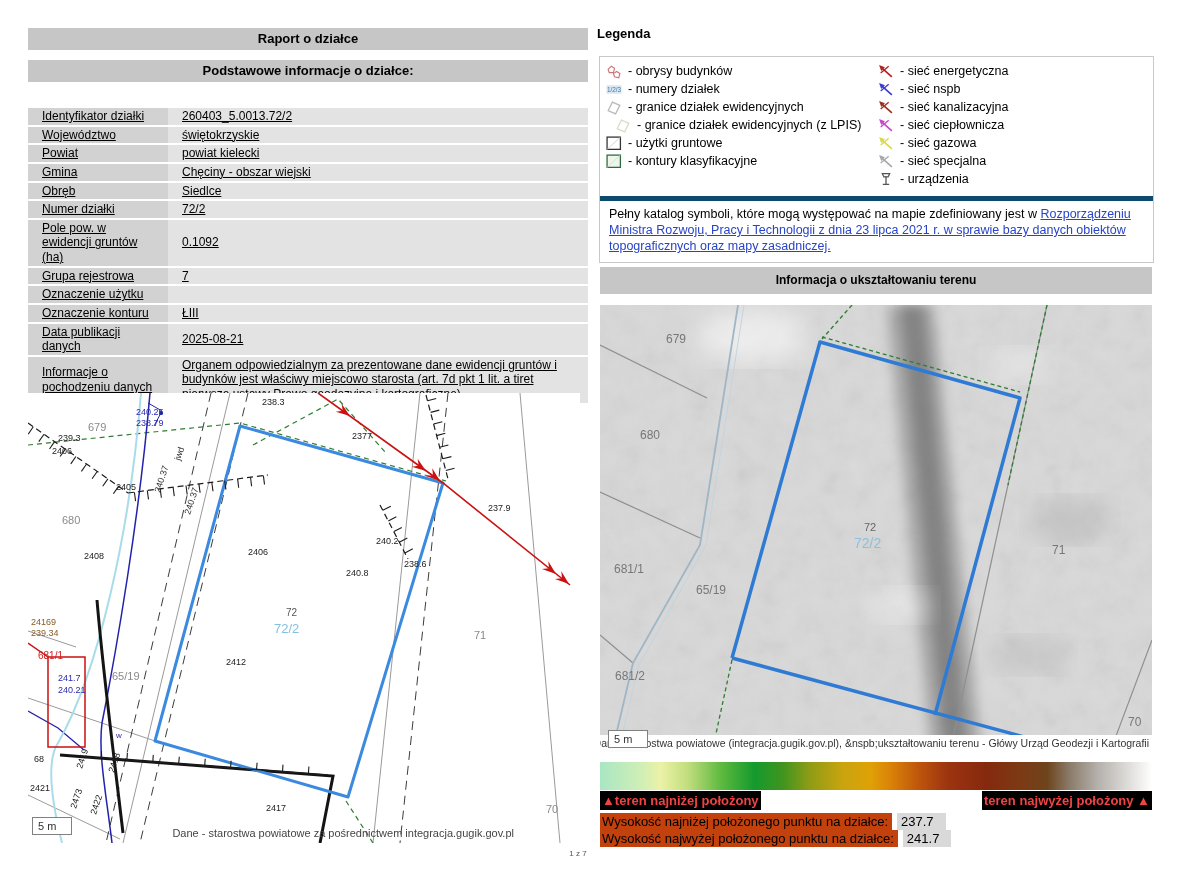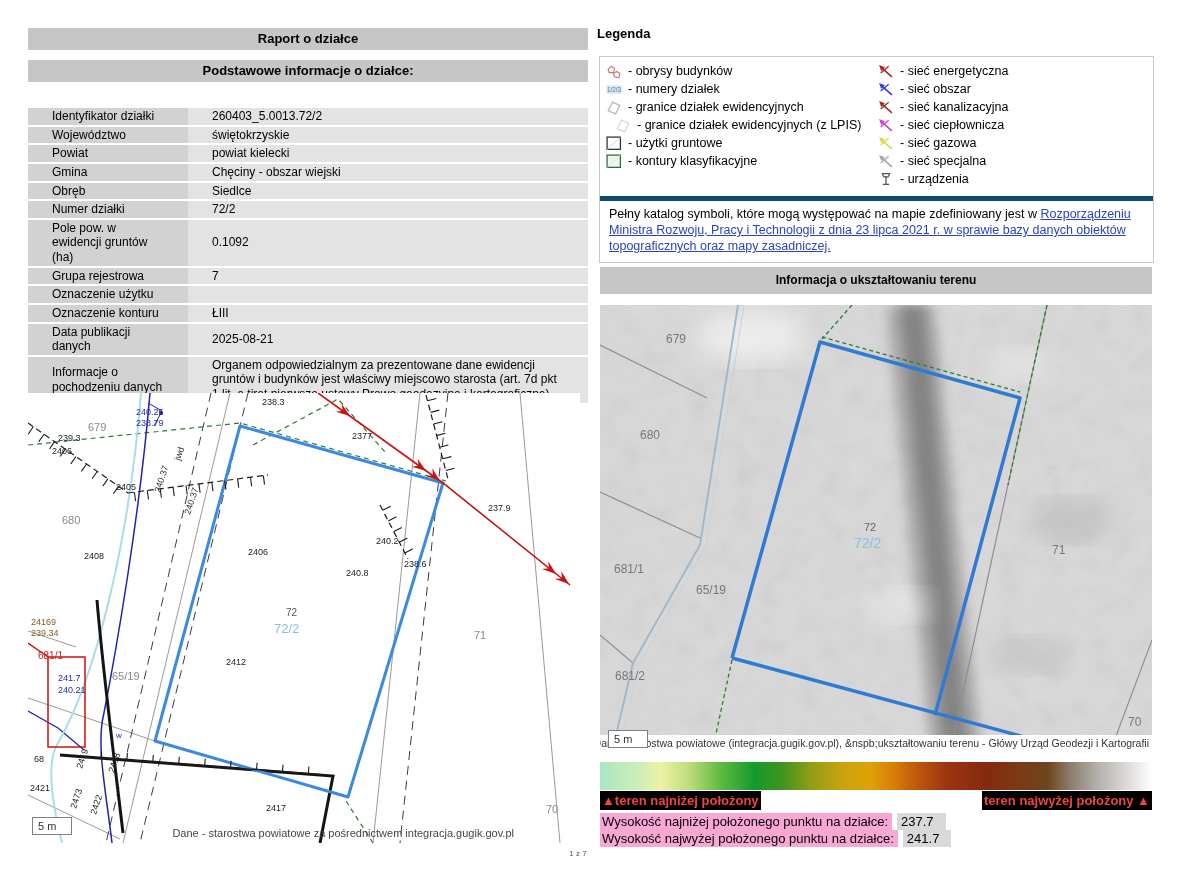--- a/index.html
+++ b/index.html
@@ -4,21 +4,21 @@
 <style>
   html,body{margin:0;padding:0;background:#ffffff;}
   body{font-family:"Liberation Sans", sans-serif;color:#000;}
   .page{position:relative;width:1168px;height:880px;background:#fff;overflow:hidden;}
   .bar{position:absolute;background:#c6c6c6;text-align:center;font-weight:bold;font-size:13px;line-height:22px;height:22px;}
   #report-title-bar{left:28px;top:28px;width:560px;}
   #report-subtitle-bar{left:28px;top:60px;width:560px;}
   #terrain-bar{left:600px;top:267px;width:552px;height:27px;line-height:27px;font-size:12px;}
   
   #info-table{position:absolute;left:28px;top:106px;width:560px;border-collapse:separate;border-spacing:0 2px;font-size:12px;}
-  #info-table td{padding:1px 24px;vertical-align:middle;line-height:1.22;}
+  #info-table td{padding:1px 14px;vertical-align:middle;line-height:1.22;text-decoration:underline;}
   #info-table td.lbl{background:#d2d2d2;width:112px;}
   #info-table td.val{background:#e3e3e3;}
   
   #legend-title{position:absolute;left:597px;top:26px;font-weight:bold;font-size:13px;}
   #legend-box{position:absolute;left:599px;top:56px;width:553px;border:1px solid #c9c9c9;background:#fff;}
   .legend-cols{display:flex;padding:7px 4px 6px 6px;}
   #legend-left{width:272px;}
   #legend-right{width:269px;}
   .lg-row{display:flex;min-height:18px;font-size:12.5px;}
   .lg-row .ic{width:18px;height:15px;flex:0 0 18px;margin-right:4px;display:flex;align-items:center;}
@@ -36,21 +36,21 @@
   #left-map-attr{position:absolute;right:66px;bottom:4px;font-size:11px;color:#444;}
   #right-map-attr{position:absolute;right:0;bottom:0;height:17px;line-height:17px;background:rgba(255,255,255,.93);
                   font-size:10.5px;color:#333;padding:0 3px 0 10px;z-index:2;white-space:nowrap;}
   
   #grad-bar{position:absolute;left:600px;top:762px;width:552px;height:28px;}
   #badge-row{position:absolute;left:600px;top:791px;width:552px;display:flex;justify-content:space-between;}
   .badge{background:#000;color:#ef4444;font-weight:bold;font-size:13px;padding:2px 2px;}
   .elev-row{position:absolute;left:600px;font-size:13px;}
   #elev-min{top:814px;}
   #elev-max{top:831px;}
-  .elev-label{background:#f9a8d4;padding:1px 4px 1px 2px;}
+  .elev-label{background:#c2410c;padding:1px 4px 1px 2px;}
   .elev-value{background:#d9d9d9;padding:1px 12px 1px 4px;margin-left:5px;}
   #page-num{position:absolute;left:0;top:849px;width:1156px;text-align:center;font-size:8px;color:#555;}
   svg{display:block;}
 </style>
 </head>
 <body>
 
 <div class="page">
 
   <div class="bar" id="report-title-bar">Raport o działce</div>
@@ -336,21 +336,21 @@
             <span>- sieć energetyczna</span>
           </div>
           <div class="lg-row">
             <span class="ic">
               <svg width="16" height="15" viewBox="0 0 15 14">
                 <path d="M13,12 L3.5,3.5" stroke="#3b3bd1" stroke-width="1.6" fill="none"></path>
                 <path d="M10,2 L2.5,8.5" stroke="#3b3bd1" stroke-width="1.2" fill="none"></path>
                 <polygon points="1,1 6.5,3 3,6.5" fill="#3b3bd1"></polygon>
               </svg>
             </span>
-            <span>- sieć obszar</span>
+            <span>- sieć nspb</span>
           </div>
           <div class="lg-row">
             <span class="ic">
               <svg width="16" height="15" viewBox="0 0 15 14">
                 <path d="M13,12 L3.5,3.5" stroke="#a03020" stroke-width="1.6" fill="none"></path>
                 <path d="M10,2 L2.5,8.5" stroke="#a03020" stroke-width="1.2" fill="none"></path>
                 <polygon points="1,1 6.5,3 3,6.5" fill="#a03020"></polygon>
               </svg>
             </span>
             <span>- sieć kanalizacyjna</span>

